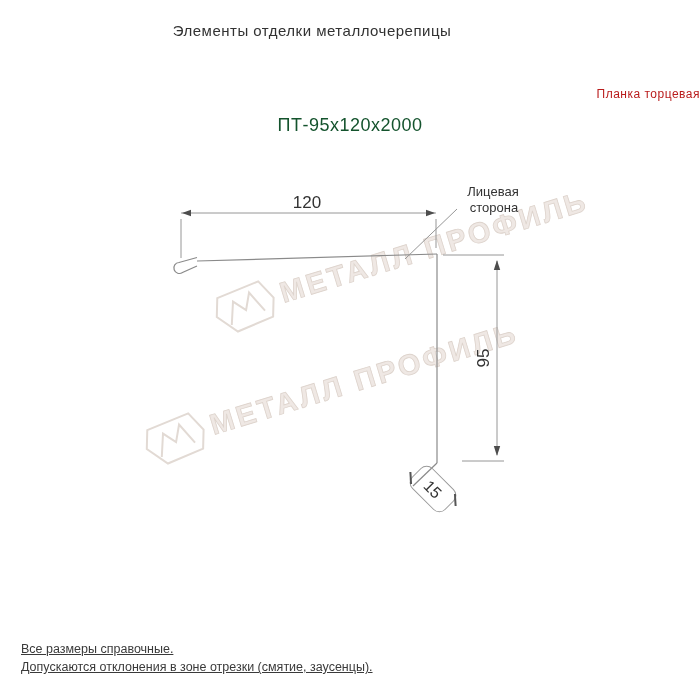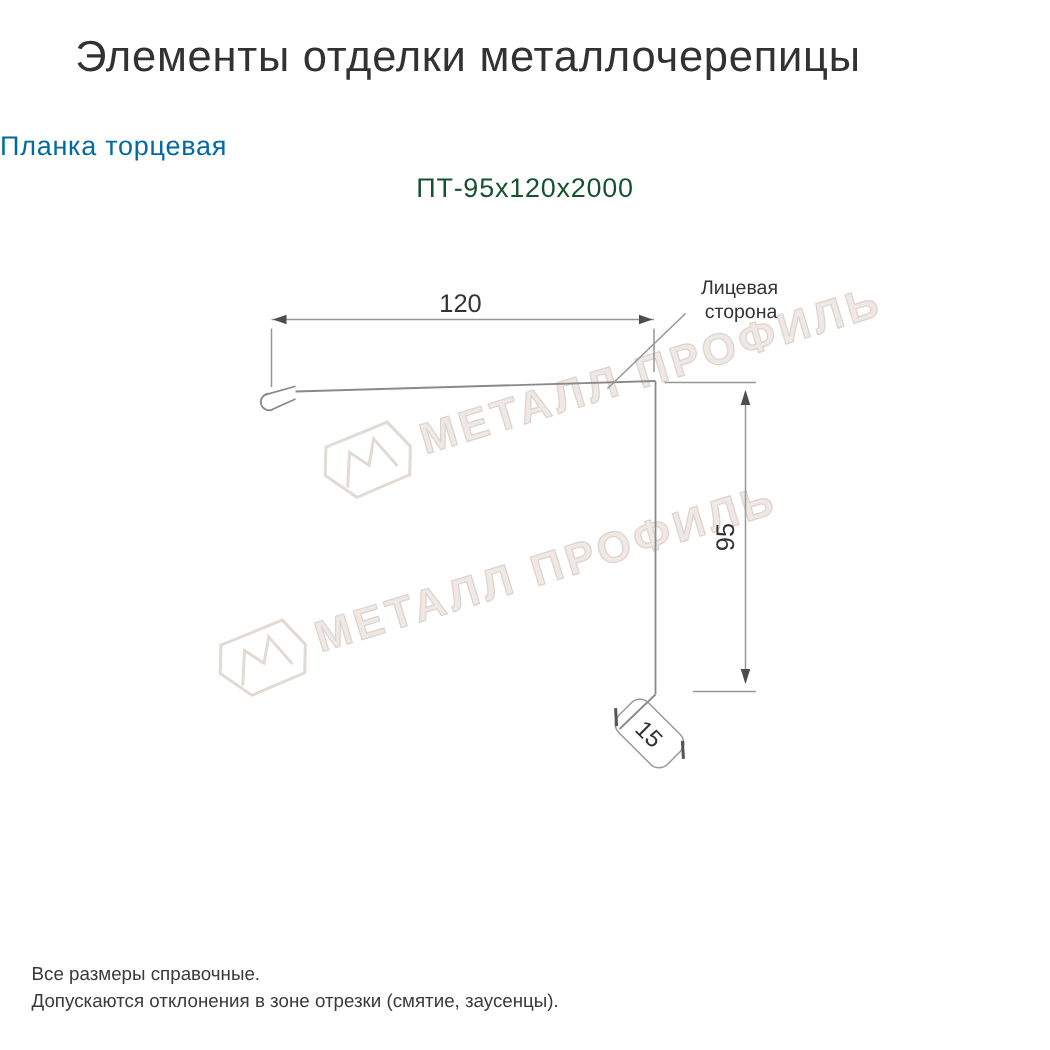--- a/index.html
+++ b/index.html
@@ -4,42 +4,42 @@
 <style>
   html,body{margin:0;padding:0;}
   body{
     width:700px;height:700px;background:#ffffff;
     font-family:"Liberation Sans", sans-serif;
     position:relative;overflow:hidden;color:#333333;
   }
   .stage{position:absolute;inset:0;width:700px;height:700px;}
   .page-title{
     position:absolute;top:22px;left:0;width:624px;
-    text-align:center;font-size:29px;letter-spacing:0.5px;color:#323232;
+    text-align:center;font-size:15px;letter-spacing:0.5px;color:#323232;
   }
   .product-name{
     position:absolute;top:87px;left:0;width:700px;
-    text-align:left;font-size:18px;letter-spacing:0.5px;color:#0369a1;
+    text-align:right;font-size:12px;letter-spacing:0.5px;color:#b91c1c;
   }
   .product-code{
     position:absolute;top:115px;left:0;width:700px;
     text-align:center;font-size:18px;letter-spacing:0.5px;color:#14532d;
   }
   svg.drawing{position:absolute;left:0;top:0;}
   svg text{font-family:"Liberation Sans", sans-serif;fill:#333333;}
   .dim-text{font-size:17px;}
   .label-text{font-size:13px;}
   .flange-text{font-size:16px;}
   .wm-text{
     font-size:29px;font-weight:bold;letter-spacing:3px;
     fill:#efe8e4;stroke:#ddd3cc;stroke-width:0.8px;
   }
   .footer{
     position:absolute;left:21px;bottom:24px;
-    font-size:12.5px;line-height:18px;color:#3a3a3a;
+    font-size:12.5px;line-height:18px;color:#3a3a3a;text-decoration:underline;
   }
 </style>
 </head>
 <body>
 
 <div class="stage">
 
   <div class="page-title">Элементы отделки металлочерепицы</div>
   <div class="product-name">Планка торцевая</div>
   <div class="product-code">ПТ-95х120х2000</div>

